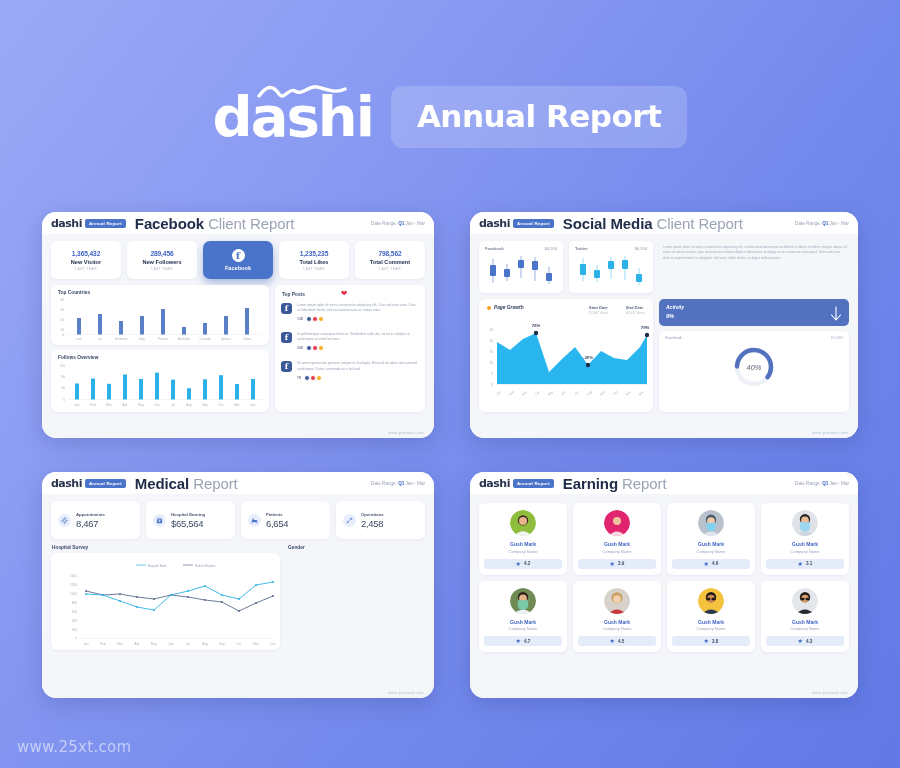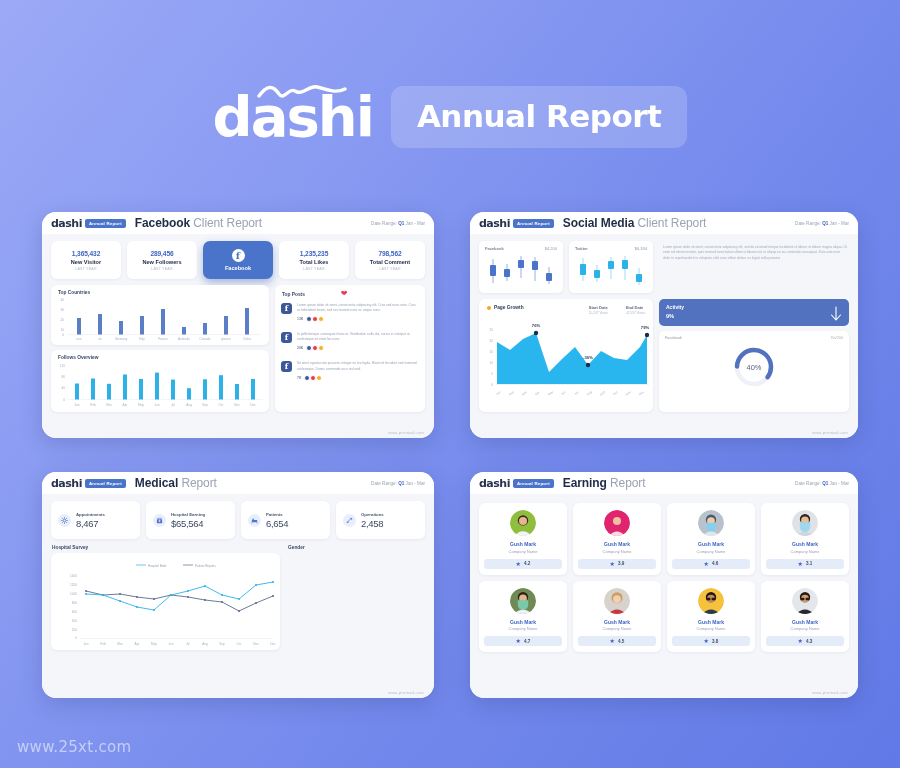--- a/index.html
+++ b/index.html
@@ -52,21 +52,21 @@
   }
   .mini-logo { display: flex; align-items: center; gap: 3px; }
   .mini-logo .mword {
     font-size: 11px; font-weight: 700; color: #28334e; letter-spacing: -0.5px;
     font-family: "DejaVu Sans", sans-serif; position: relative;
   }
   .mini-badge {
     background: #4a74c9; color: #fff; font-size: 4.4px; font-weight: 700;
     padding: 2px 4px; border-radius: 2px; letter-spacing: 0.2px; white-space: nowrap;
   }
-  .phead-title { margin-left: 9px; font-size: 12px; color: #9aa3b4; letter-spacing: -0.1px; }
+  .phead-title { margin-left: 9px; font-size: 15px; color: #9aa3b4; letter-spacing: -0.1px; }
   .phead-title b { color: #1f2c47; font-weight: 700; }
   .phead-right { margin-left: auto; font-size: 4.6px; color: #9aa3b4; white-space: nowrap; }
   .phead-right .q { color: #3f63c4; font-weight: 700; }
 
   .pbody { padding: 7px 9px 0 9px; position: relative; height: calc(100% - 22px); }
 
   .pfoot {
     position: absolute; right: 10px; bottom: 3px;
     font-size: 4.2px; color: #b8c0d0; letter-spacing: 0.2px;
   }
@@ -416,21 +416,21 @@
             <rect x="53" y="9" width="6" height="9" rx="1"></rect>
             <rect x="67" y="23" width="6" height="8" rx="1"></rect>
           </g>
         </svg>
       </div>
       <div style="flex:1; padding:4px 2px 0 4px;">
         <div class="lorem-block">Lorem ipsum dolor sit amet, consectetur adipiscing elit, sed do eiusmod tempor incididunt ut labore et dolore magna aliqua. Ut enim ad minim veniam, quis nostrud exercitation ullamco laboris nisi ut aliquip ex ea commodo consequat. Duis aute irure dolor in reprehenderit in voluptate velit esse cillum dolore eu fugiat nulla pariatur.</div>
       </div>
     </div>
 
-    <div style="display:flex; gap:6px; margin-top:6px;">
+    <div style="display:flex; gap:6px; margin-top:6px;font-style:italic;">
       <div class="chart-card" style="flex:0 0 174px; height:113px;">
         <div style="display:flex; padding:6px 8px 0 8px; align-items:flex-start;">
           <div style="display:flex; align-items:center; gap:3px;">
             <span style="width:4px;height:4px;border-radius:50%;background:#f5a623;display:inline-block;"></span>
             <span style="font-size:4.8px;font-weight:700;color:#2f3c5c;">Page Growth</span>
           </div>
           <div style="margin-left:auto; display:flex; gap:18px;">
             <div style="text-align:left;">
               <div style="font-size:4px;font-weight:700;color:#5d6780;">Start Date</div>
               <div style="font-size:3.2px;color:#b3bac8;margin-top:1px;">10,247 Views</div>

